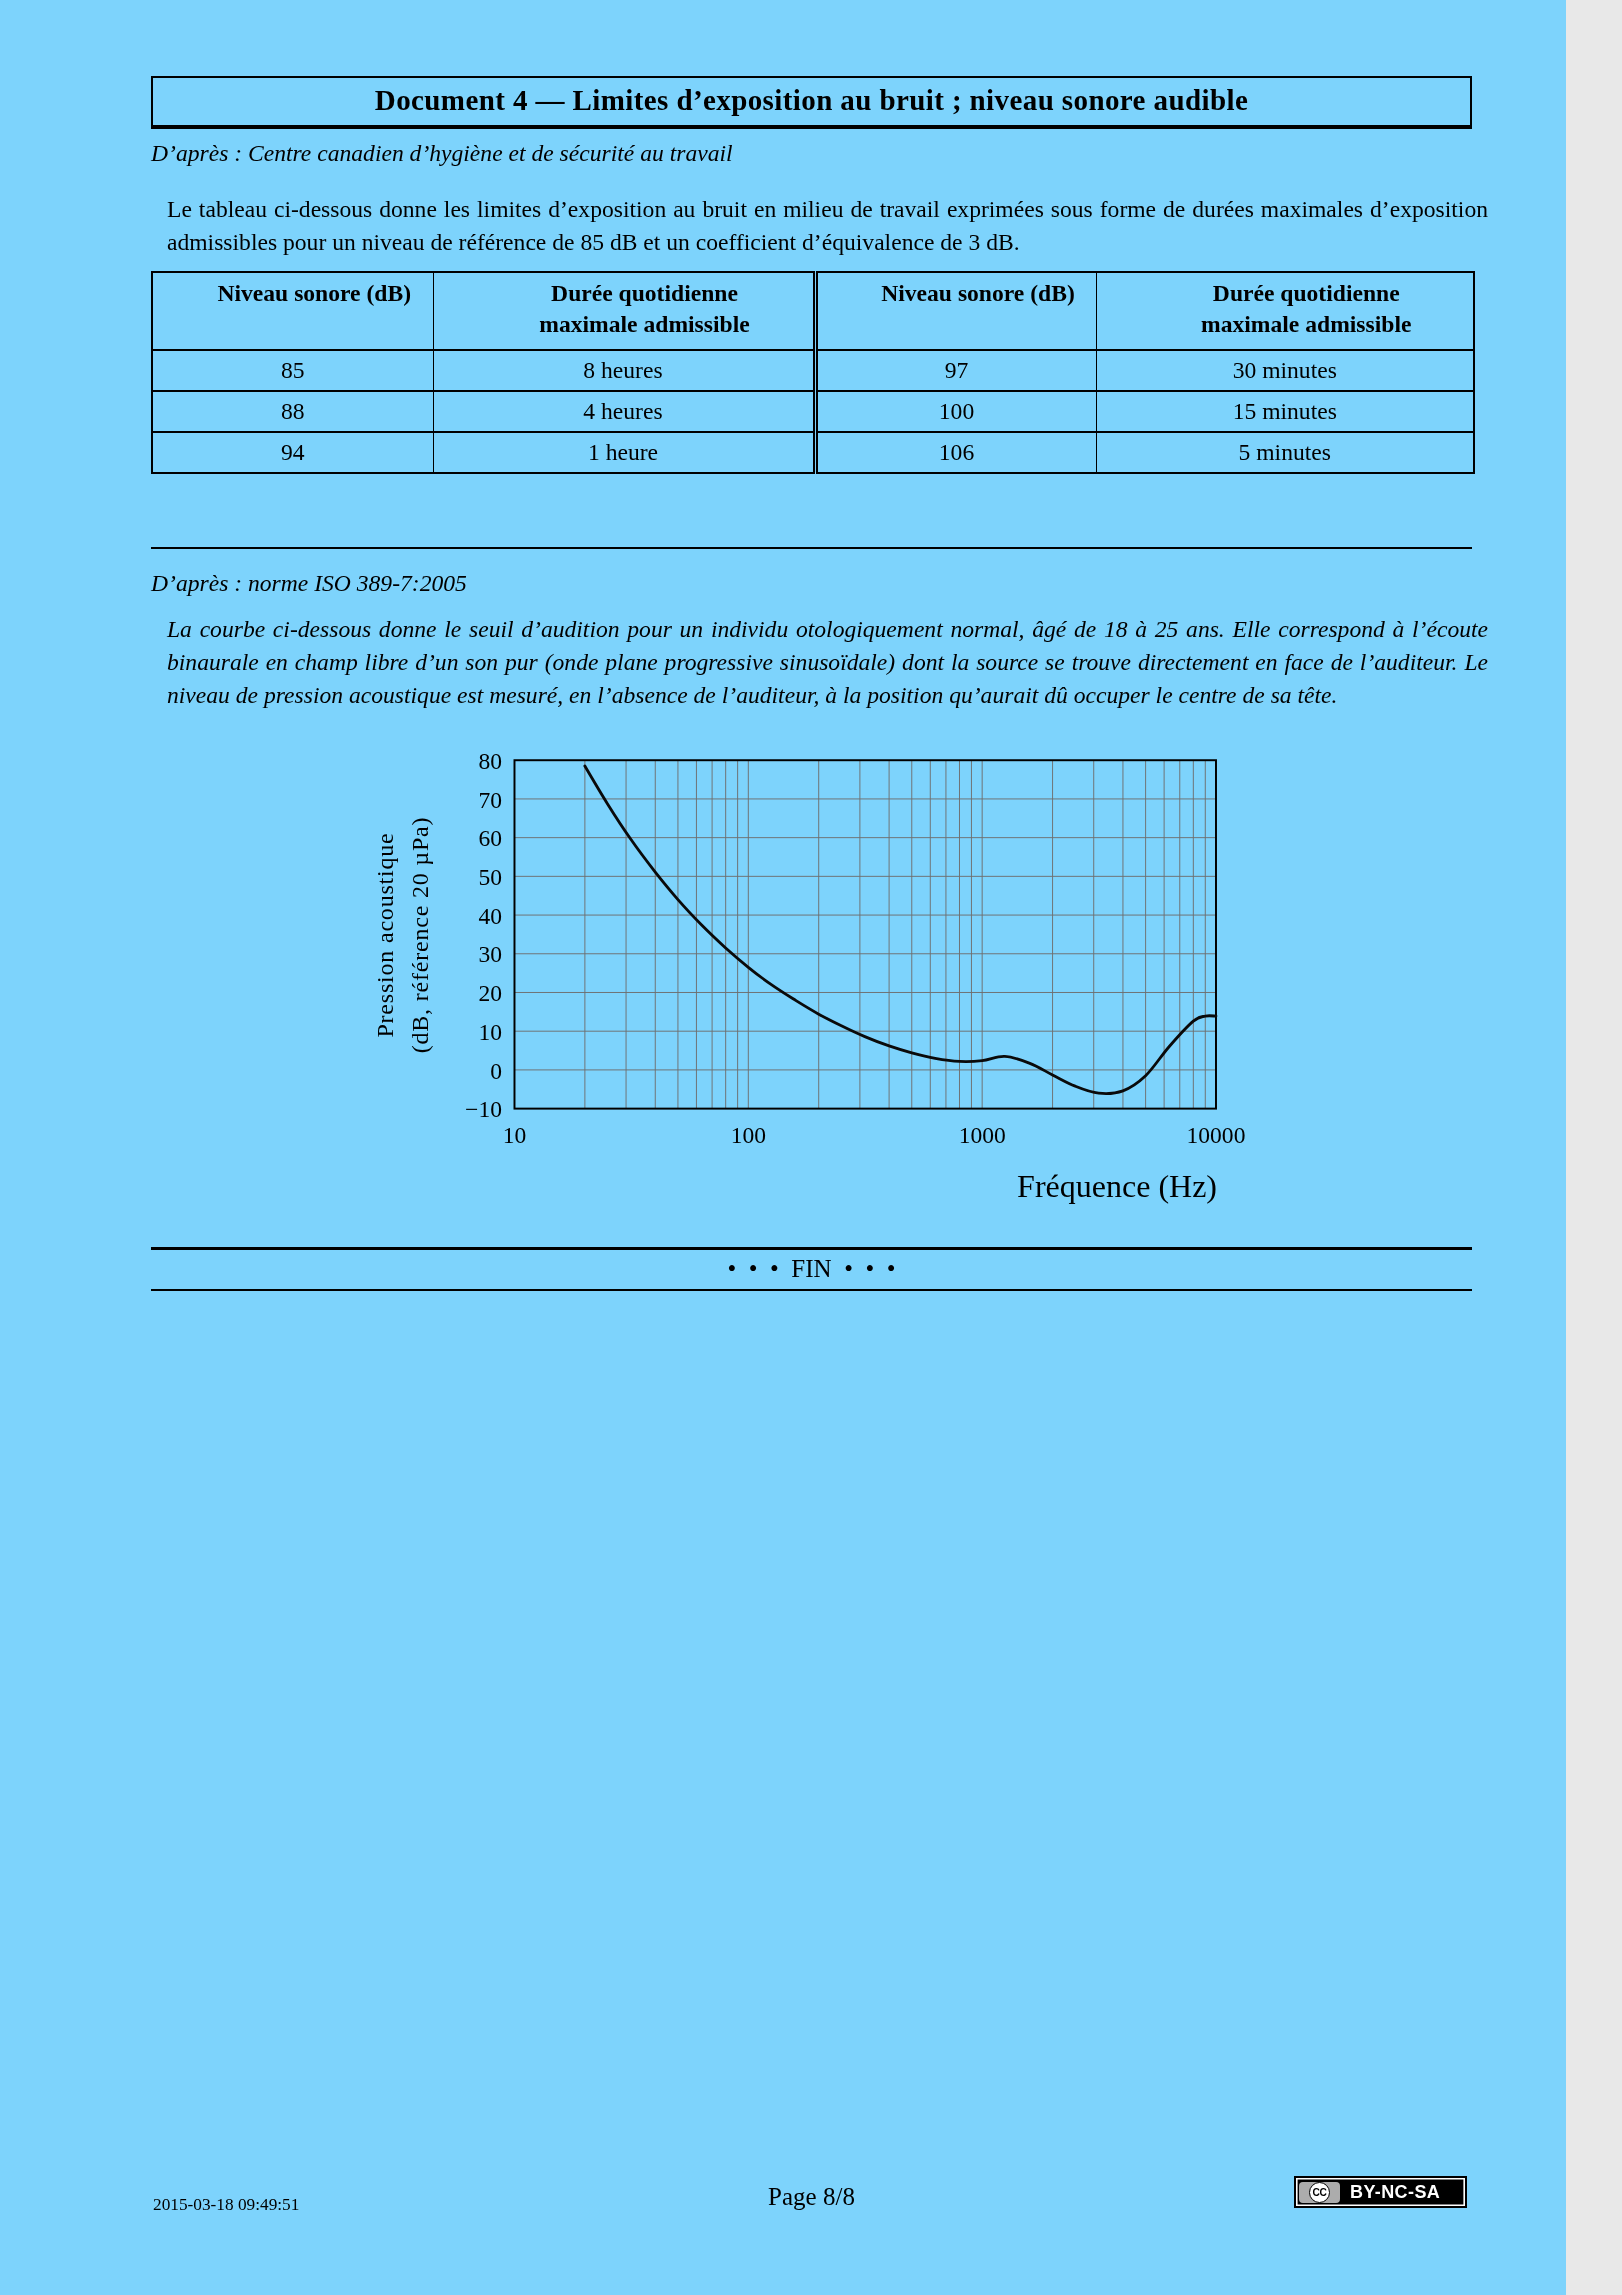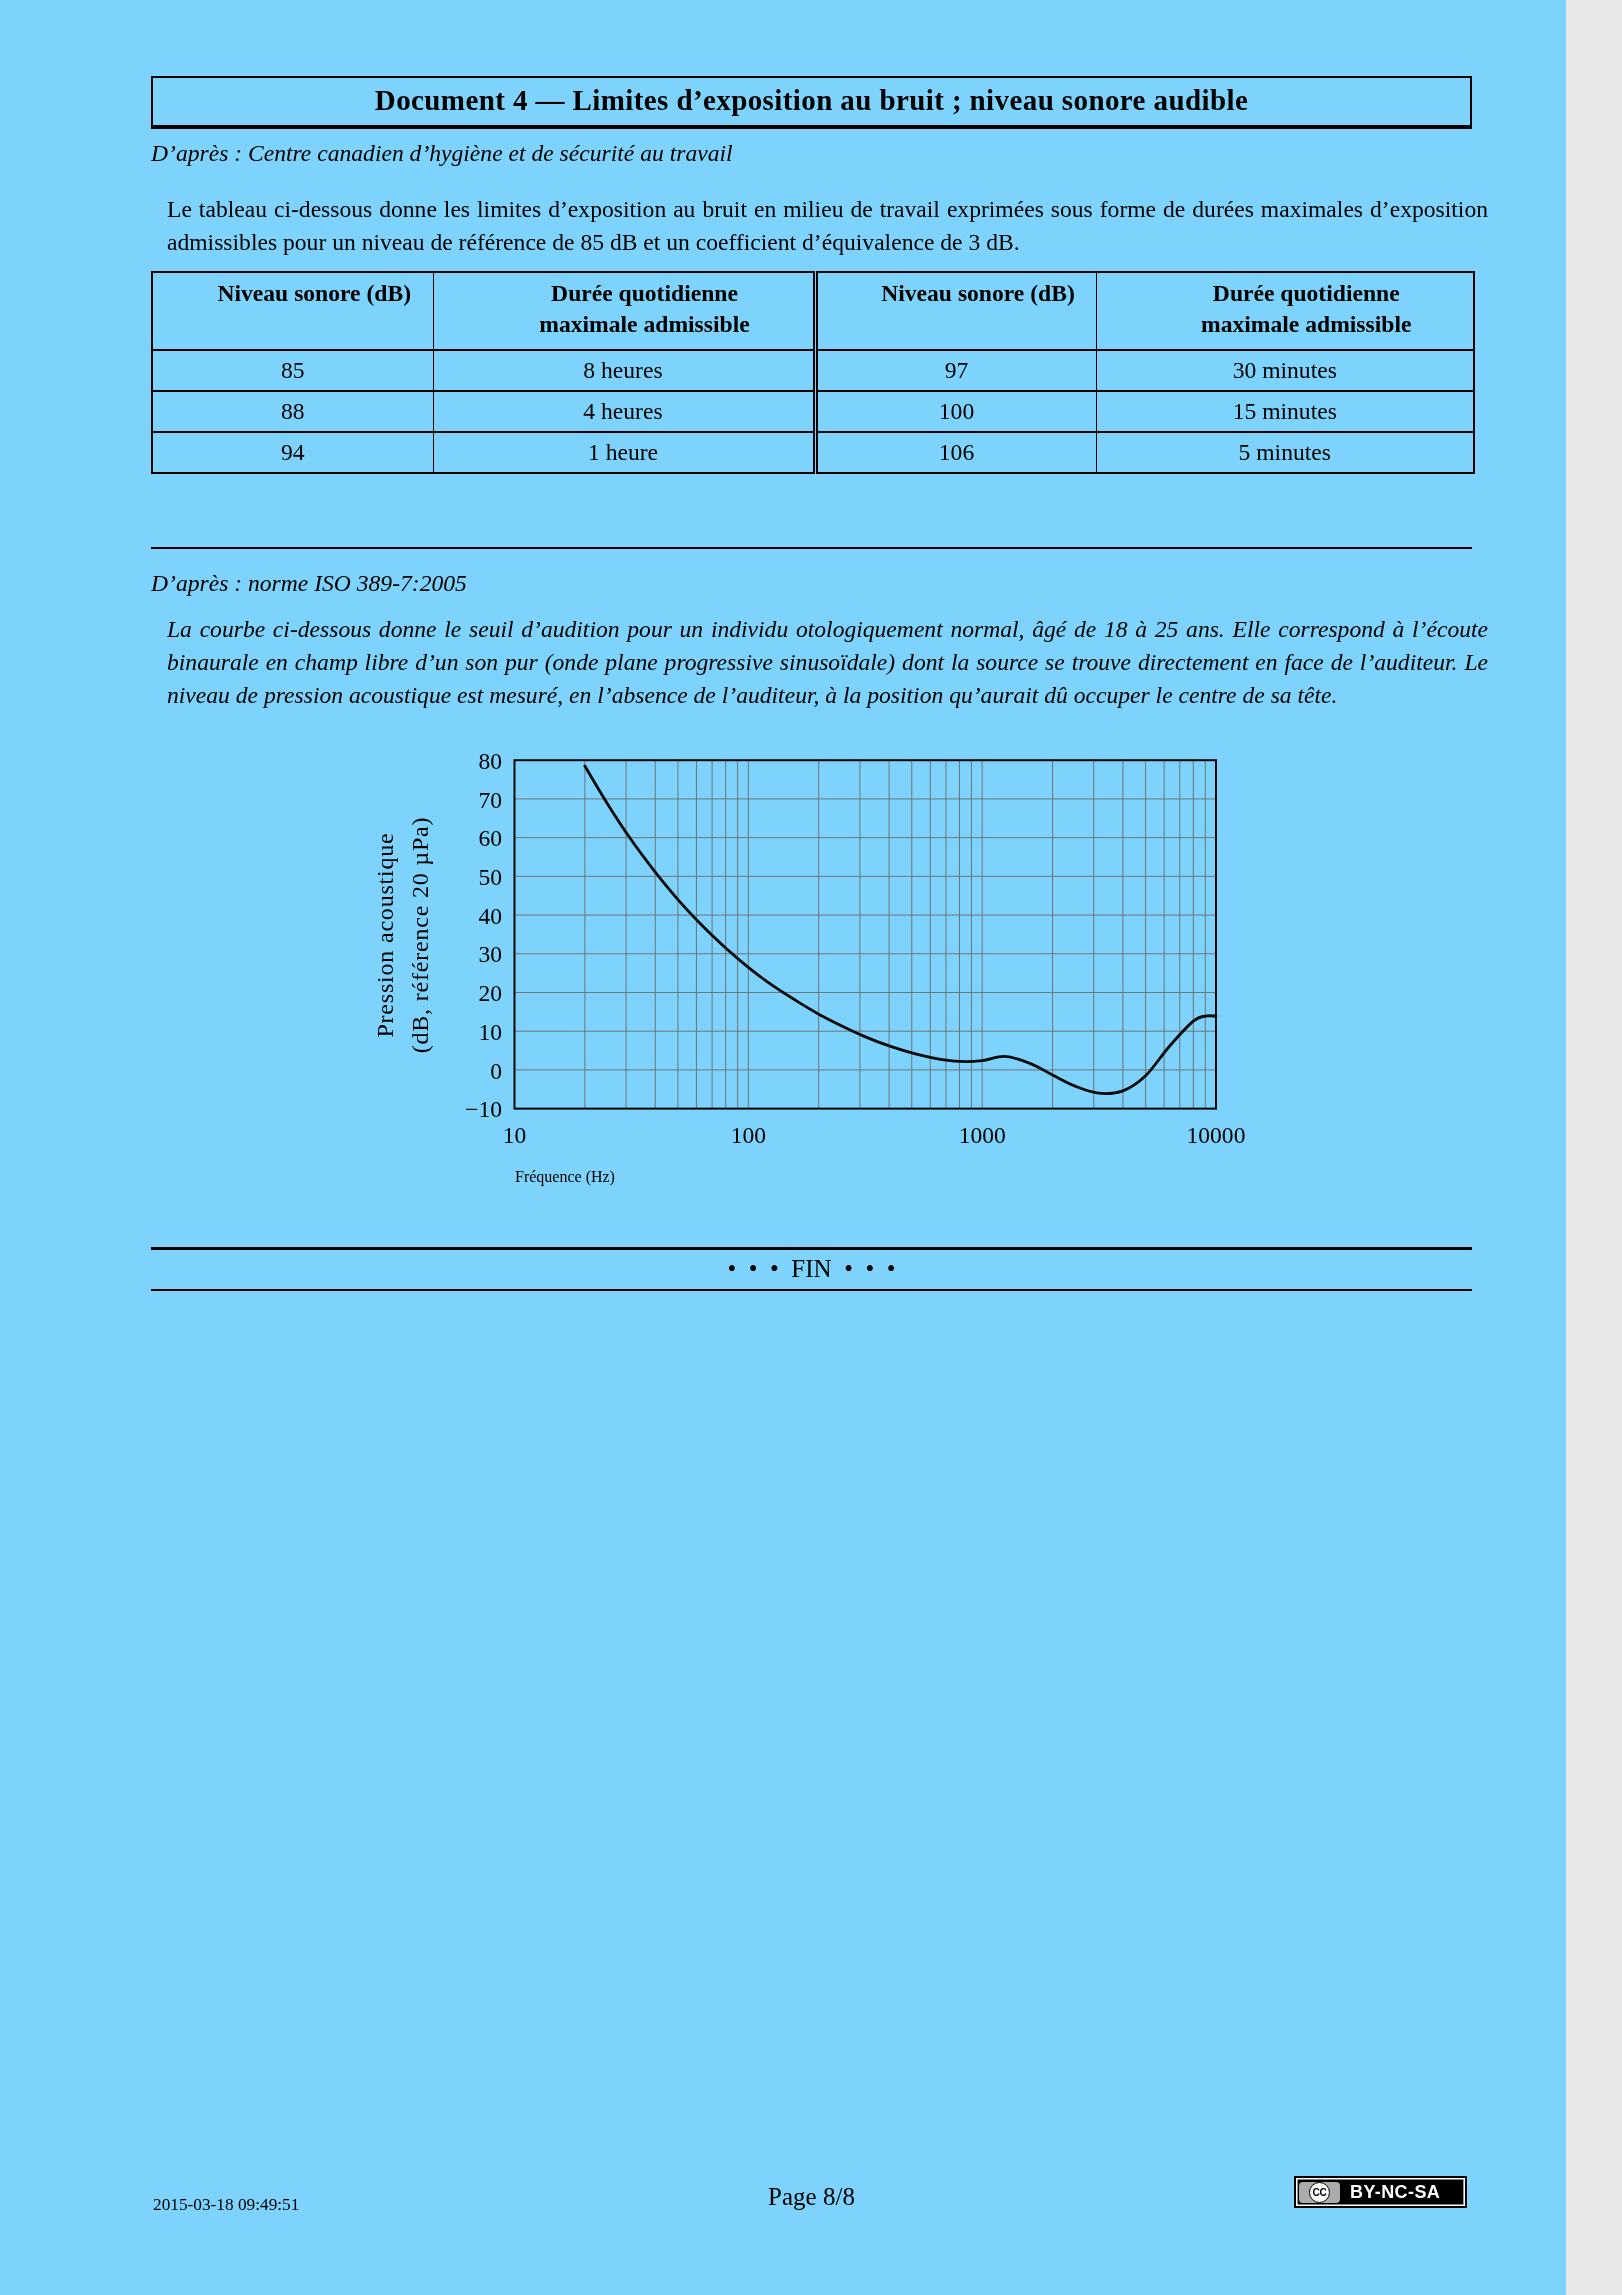--- a/index.html
+++ b/index.html
@@ -76,21 +76,21 @@
     position:absolute;left:4.7px;top:22px;width:108px;height:349px;
     display:flex;align-items:center;justify-content:center;
   }
   .ylabel .rot{
     transform:rotate(-90deg);
     white-space:nowrap;text-align:center;
     font-size:24px;line-height:35px;letter-spacing:0.8px;
   }
   .xlabel{
     position:absolute;left:170px;top:430px;width:702px;
-    text-align:left;font-size:16px;
+    text-align:right;font-size:32px;
   }
   
   .footer-ts{position:absolute;left:153px;top:2195px;font-size:17.3px;}
   .footer-page{position:absolute;left:0;top:2183px;width:1623px;text-align:center;font-size:25px;}
   .cc-badge{
     position:absolute;left:1294px;top:2176px;width:173px;height:32px;
     box-sizing:border-box;background:#000;border:2.4px solid #000;
     box-shadow:inset 0 0 0 1.6px #fff;
     display:flex;align-items:center;
   }

